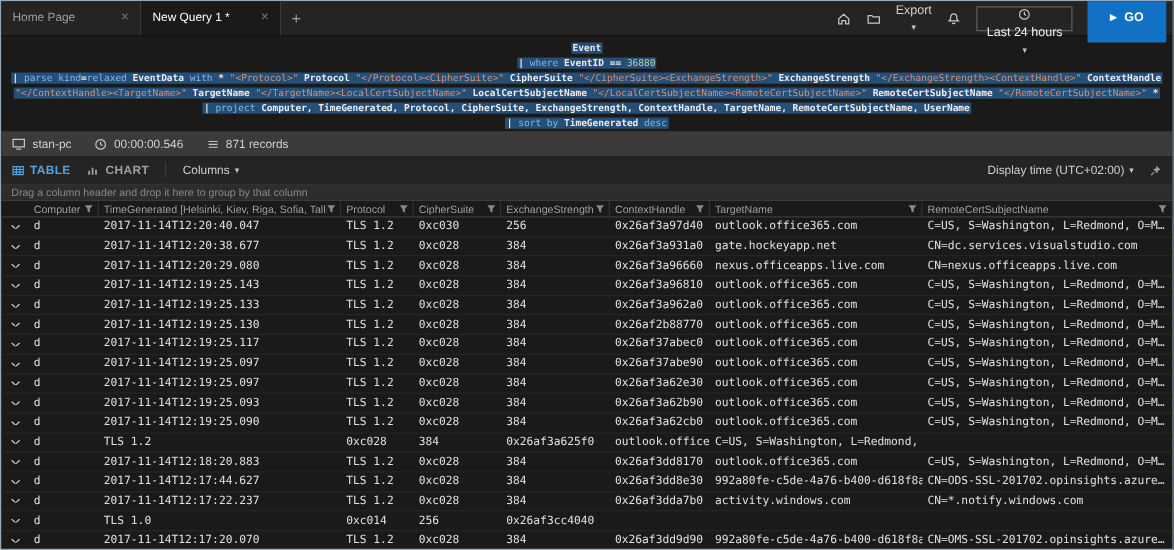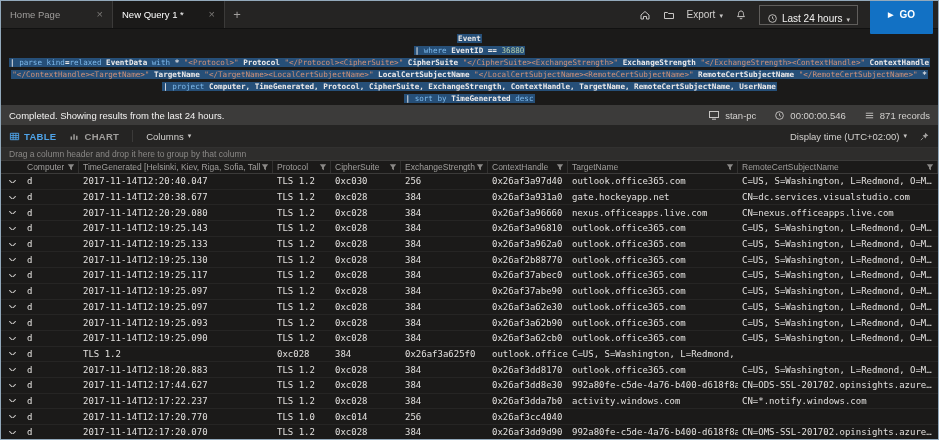--- a/index.html
+++ b/index.html
@@ -11,21 +11,21 @@
   }
   
   .topbar { height:28px; background:#252423; display:flex; justify-content:space-between; align-items:stretch; border-bottom:1px solid #111; }
   .tabs { display:flex; align-items:stretch; }
   .tab { display:flex; align-items:center; justify-content:space-between; gap:8px; min-width:112px; padding:0 9px; border-right:1px solid #3b3a39; font-size:9.5px; color:#a19f9d; cursor:default; }
   .tab.active { background:#1b1a19; color:#ffffff; }
   .tclose { color:#797775; font-size:11px; line-height:1; }
   .newtab { width:24px; display:flex; align-items:center; justify-content:center; color:#a19f9d; font-size:13px; }
   .tctrl { display:flex; align-items:center; gap:12px; padding-right:5px; font-size:10px; color:#d2d0ce; }
   .icobtn { display:flex; align-items:center; }
-  .export, .timerange { display:flex; align-items:flex-end; gap:4px; }
+  .export, .timerange { display:flex; align-items:center; gap:4px;flex-direction:column; }
   .timerange { border:1px solid #605e5c; height:20px; padding:0 7px; color:#f3f2f1; }
   .caret { font-size:7px; color:#c8c6c4; }
   .go { height:38px; padding:0 18px; background:#1271c4; border:none; border-radius:1px; color:#fff; font-weight:bold; font-size:10px; display:flex; align-items:center; gap:6px; font-family:"Liberation Sans",sans-serif; }
   .play { font-size:7px; line-height:1; }
   
   .query { height:76px; padding:4px 8px 0 8px; background:#1b1a19; font-family:"DejaVu Sans Mono", monospace; font-size:7.6px; line-height:12px; overflow:hidden;text-align:center; }
   .qline { white-space:pre; }
   .qsel { background:#264f78; padding:0 1px; }
   .tk-p { color:#eceaea; font-weight:bold; }
   .tk-k { color:#7db8ea; }
@@ -117,21 +117,20 @@
   <div class="query">
       <div class="qline"><span class="qsel"><span class="tk-p">Event</span></span></div>
       <div class="qline"><span class="qsel"><span class="tk-p">| </span><span class="tk-k">where</span><span class="tk-p"> EventID == </span><span class="tk-n">36880</span></span></div>
       <div class="qline"><span class="qsel"><span class="tk-p">| </span><span class="tk-k">parse</span><span class="tk-p"> </span><span class="tk-k">kind</span><span class="tk-p">=</span><span class="tk-k">relaxed</span><span class="tk-p"> EventData </span><span class="tk-k">with</span><span class="tk-p"> * </span><span class="tk-s">"&lt;Protocol&gt;"</span><span class="tk-p"> Protocol </span><span class="tk-s">"&lt;/Protocol&gt;&lt;CipherSuite&gt;"</span><span class="tk-p"> CipherSuite </span><span class="tk-s">"&lt;/CipherSuite&gt;&lt;ExchangeStrength&gt;"</span><span class="tk-p"> ExchangeStrength </span><span class="tk-s">"&lt;/ExchangeStrength&gt;&lt;ContextHandle&gt;"</span><span class="tk-p"> ContextHandle</span></span></div>
       <div class="qline"><span class="qsel"><span class="tk-s">"&lt;/ContextHandle&gt;&lt;TargetName&gt;"</span><span class="tk-p"> TargetName </span><span class="tk-s">"&lt;/TargetName&gt;&lt;LocalCertSubjectName&gt;"</span><span class="tk-p"> LocalCertSubjectName </span><span class="tk-s">"&lt;/LocalCertSubjectName&gt;&lt;RemoteCertSubjectName&gt;"</span><span class="tk-p"> RemoteCertSubjectName </span><span class="tk-s">"&lt;/RemoteCertSubjectName&gt;"</span><span class="tk-p"> *</span></span></div>
       <div class="qline"><span class="qsel"><span class="tk-p">| </span><span class="tk-k">project</span><span class="tk-p"> Computer, TimeGenerated, Protocol, CipherSuite, ExchangeStrength, ContextHandle, TargetName, RemoteCertSubjectName, UserName</span></span></div>
       <div class="qline"><span class="qsel"><span class="tk-p">| </span><span class="tk-k">sort by</span><span class="tk-p"> TimeGenerated </span><span class="tk-k">desc</span></span></div>
     </div>
 
   <div class="statusbar">
-    <span class="smsg">Completed. Showing results from the last 24 hours.</span>
     <span class="sright">
       <span class="sitem">
         <span>
             <svg width="12" height="12" viewBox="0 0 12 12">
               <rect x="1.5" y="2.5" width="9" height="6" fill="none" stroke="#c8c6c4"></rect>
               <path d="M4 10.2h4" stroke="#c8c6c4"></path>
             </svg>
           </span>
         <span>stan-pc</span>
       </span>
@@ -455,21 +454,20 @@
         <div class="bcell">384</div>
         <div class="bcell">0x26af3dda7b0</div>
         <div class="bcell">activity.windows.com</div>
         <div class="bcell">CN=*.notify.windows.com</div>
       </div>
       <div class="brow">
         <div class="bcell chevcol">
           <span class="chev"></span>
         </div>
         <div class="bcell">d</div>
-        <div class="bcell">2017-11-14T12:17:20.770</div>
         <div class="bcell">TLS 1.0</div>
         <div class="bcell">0xc014</div>
         <div class="bcell">256</div>
         <div class="bcell">0x26af3cc4040</div>
         <div class="bcell"></div>
         <div class="bcell"></div>
       </div>
       <div class="brow">
         <div class="bcell chevcol">
           <span class="chev"></span>

